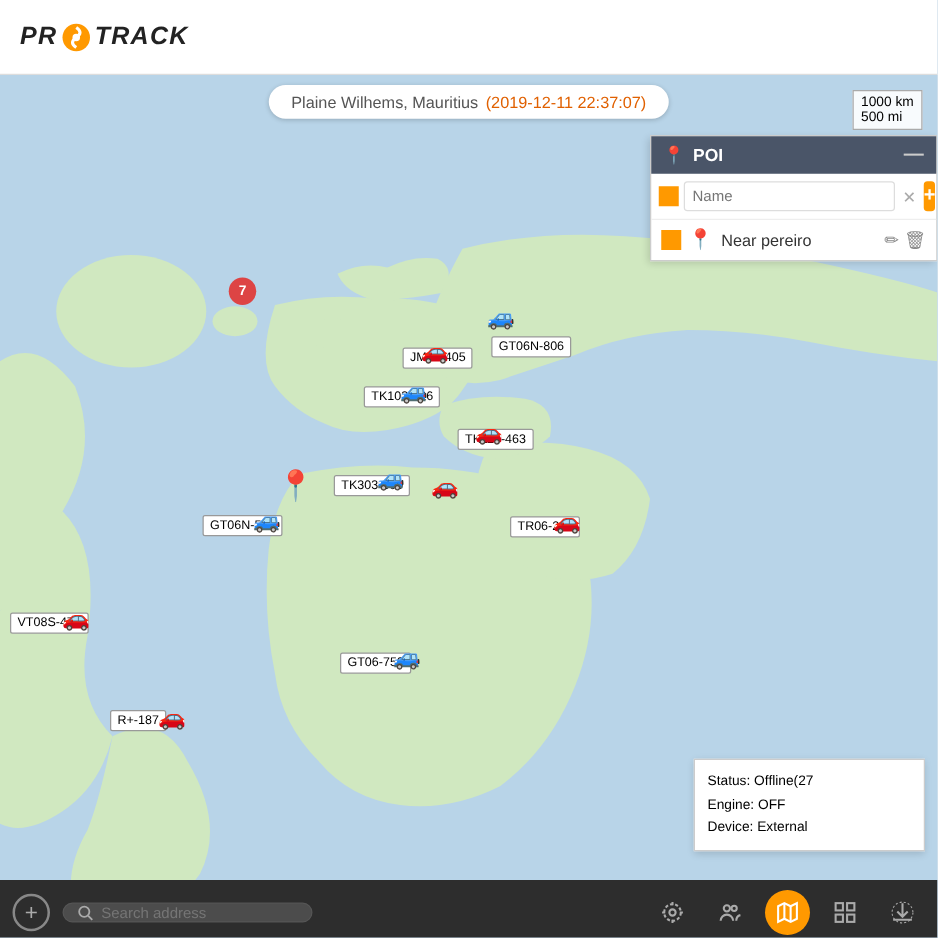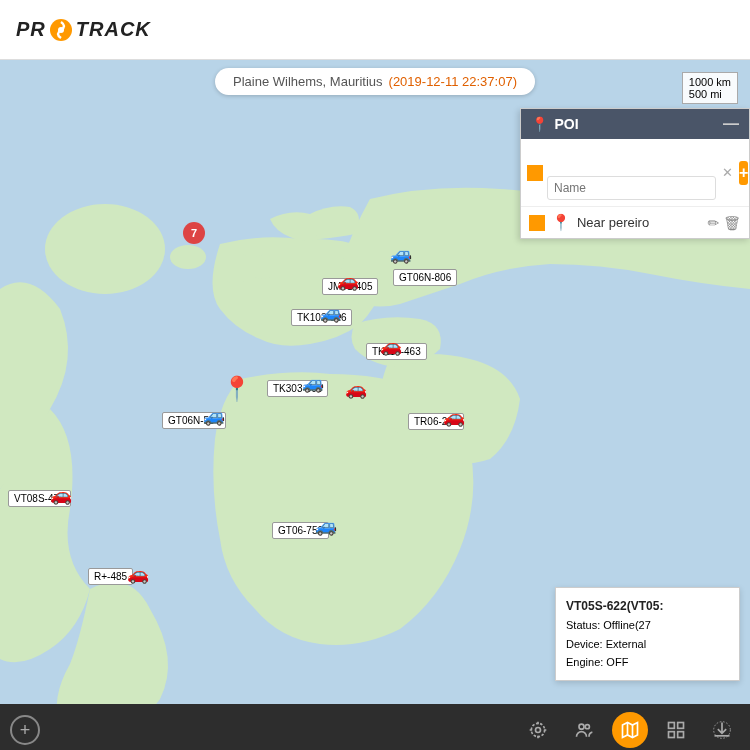--- a/index.html
+++ b/index.html
@@ -136,21 +136,20 @@
       border: none;
       flex-shrink: 0;
     }
     #poi-search-input {
       flex: 1;
       border: 1px solid #ddd;
       border-radius: 3px;
       padding: 4px 6px;
       font-size: 12px;
       color: #aaa;
-      margin-top: 31px;
     }
     #poi-search-clear {
       color: #aaa;
       font-size: 13px;
       cursor: pointer;
       padding: 0 2px;
     }
     #poi-add-btn {
       width: 24px; height: 24px;
       background: #f90;
@@ -373,21 +372,21 @@
 
     <div class="map-label" style="top:209px;left:348px;margin-left:45px;">GT06N-806</div>
     <div class="map-label" style="top:218px;left:322px;">JM01-405</div>
     <div class="map-label" style="top:249px;left:291px;">TK103-926</div>
     <div class="map-label" style="top:283px;left:366px;">TK116-463</div>
     <div class="map-label" style="top:320px;left:267px;">TK303-300</div>
     <div class="map-label" style="top:352px;left:162px;">GT06N-554</div>
     <div class="map-label" style="top:353px;left:408px;">TR06-226</div>
     <div class="map-label" style="top:430px;left:8px;text-align:right;">VT08S-474</div>
     <div class="map-label" style="top:462px;left:272px;">GT06-750</div>
-    <div class="map-label" style="top:508px;left:88px;">R+-485</div>
+    <div class="map-label" style="top:508px;left:88px;">R+-187</div>
 
     <div class="map-vehicle" style="top:183px;left:390px;">🚙</div>
     <div class="map-vehicle" style="top:210px;left:337px;">🚗</div>
     <div class="map-vehicle" style="top:242px;left:320px;">🚙</div>
     <div class="map-vehicle" style="top:275px;left:380px;">🚗</div>
     <div class="map-vehicle" style="top:312px;left:302px;">🚙</div>
     <div class="map-vehicle" style="top:318px;left:345px;">🚗</div>
     <div class="map-vehicle" style="top:345px;left:203px;">🚙</div>
     <div class="map-vehicle" style="top:346px;left:443px;">🚗</div>
     <div class="map-vehicle" style="top:424px;left:50px;">🚗</div>
@@ -417,31 +416,37 @@
         <span class="poi-item-icon">📍</span>
         <span class="poi-item-name">Near pereiro</span>
         <div class="poi-item-actions">
           <span>✏</span>
           <span>🗑</span>
         </div>
       </div>
     </div>
 
     <div id="vehicle-popup">
-      <div class="vp-title">VT05S-622(VT05:</div>
       <div>Status: Offline(27</div>
+      <div>Engine: OFF</div>
       <div>Device: External</div>
-      <div>Engine: OFF</div>
     </div>
 
   </div>
 
   <div id="bottom-toolbar">
     <button id="add-btn">+</button>
 
+    <div id="search-bar">
+      <svg width="14" height="14" viewBox="0 0 24 24" fill="none" stroke="#aaa" stroke-width="2.5">
+        <circle cx="11" cy="11" r="7"></circle>
+        <line x1="16.5" y1="16.5" x2="22" y2="22"></line>
+      </svg>
+      <input id="search-input" type="text" placeholder="Search address" style="">
+    </div>
 
     <div class="toolbar-spacer"></div>
 
     <button class="toolbar-icon-btn">
       <svg width="20" height="20" viewBox="0 0 24 24" fill="none" stroke="#aaa" stroke-width="2">
         <circle cx="12" cy="12" r="3"></circle>
         <path d="M12 2v3M12 19v3M2 12h3M19 12h3"></path>
         <circle cx="12" cy="12" r="8" stroke-dasharray="3 2"></circle>
       </svg>
     </button>

